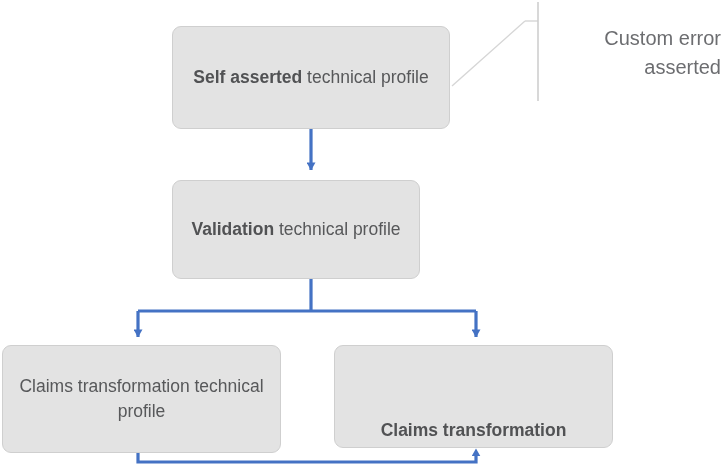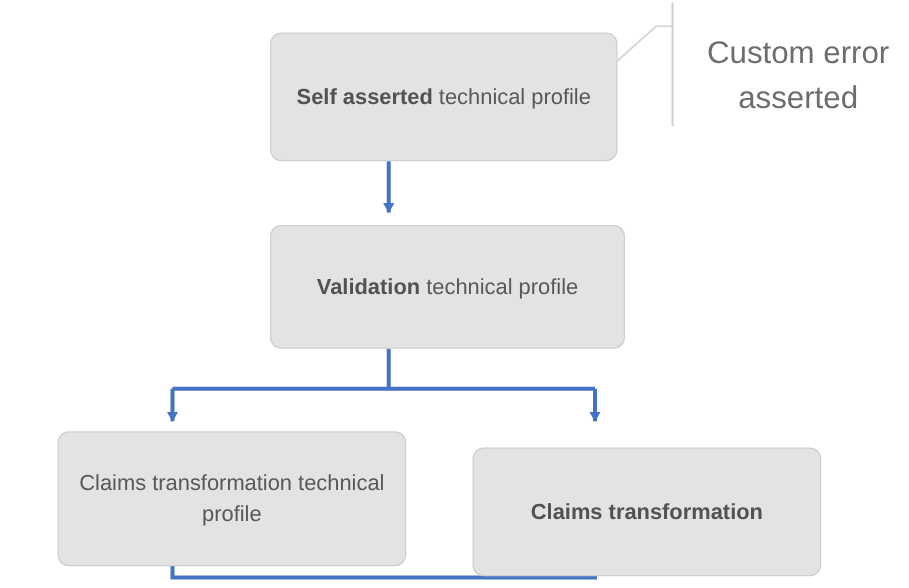--- a/index.html
+++ b/index.html
@@ -33,47 +33,46 @@
     border: 1px solid #CFCFCF;
     border-radius: 9px;
     display: flex;
     align-items: center;
     justify-content: center;
     text-align: center;
     color: #57585A;
     font-size: 17.5px;
     line-height: 1.42;
     padding: 4px 14px;
-    margin-left: 44px;
   }
   .node .txt {
     display: block;
     width: 100%;
   }
   .node b {
     font-weight: bold;
     color: #515254;
   }
   .node.all-bold {
     font-weight: bold;
     color: #515254;
   }
   #node-self-asserted { left: 172px; top: 26px;  width: 278px; height: 103px; }
-  #node-validation    { left: 172px; top: 180px; width: 284px; height: 99px;  }
+  #node-validation    { left: 172px; top: 180px; width: 248px; height: 99px;  }
   #node-claims-tp     { left: 2px;   top: 345px; width: 279px; height: 108px; }
-  #node-claims-xform  { left: 334px; top: 358px; width: 279px; height: 103px; }
+  #node-claims-xform  { left: 334px; top: 345px; width: 279px; height: 103px; align-items: flex-end; }
 
   #callout-label {
     position: absolute;
     left: 556px;
     top: 24px;
     width: 165px;
-    text-align: center;
+    text-align: right;
     color: #6C6D70;
-    font-size: 25px;
+    font-size: 20px;
     line-height: 1.45;
   }
 </style>
 </head>
 <body>
 
 <div id="canvas">
 
   <svg id="wires" viewBox="0 0 727 470" width="727" height="470" xmlns="http://www.w3.org/2000/svg">
     <defs>

